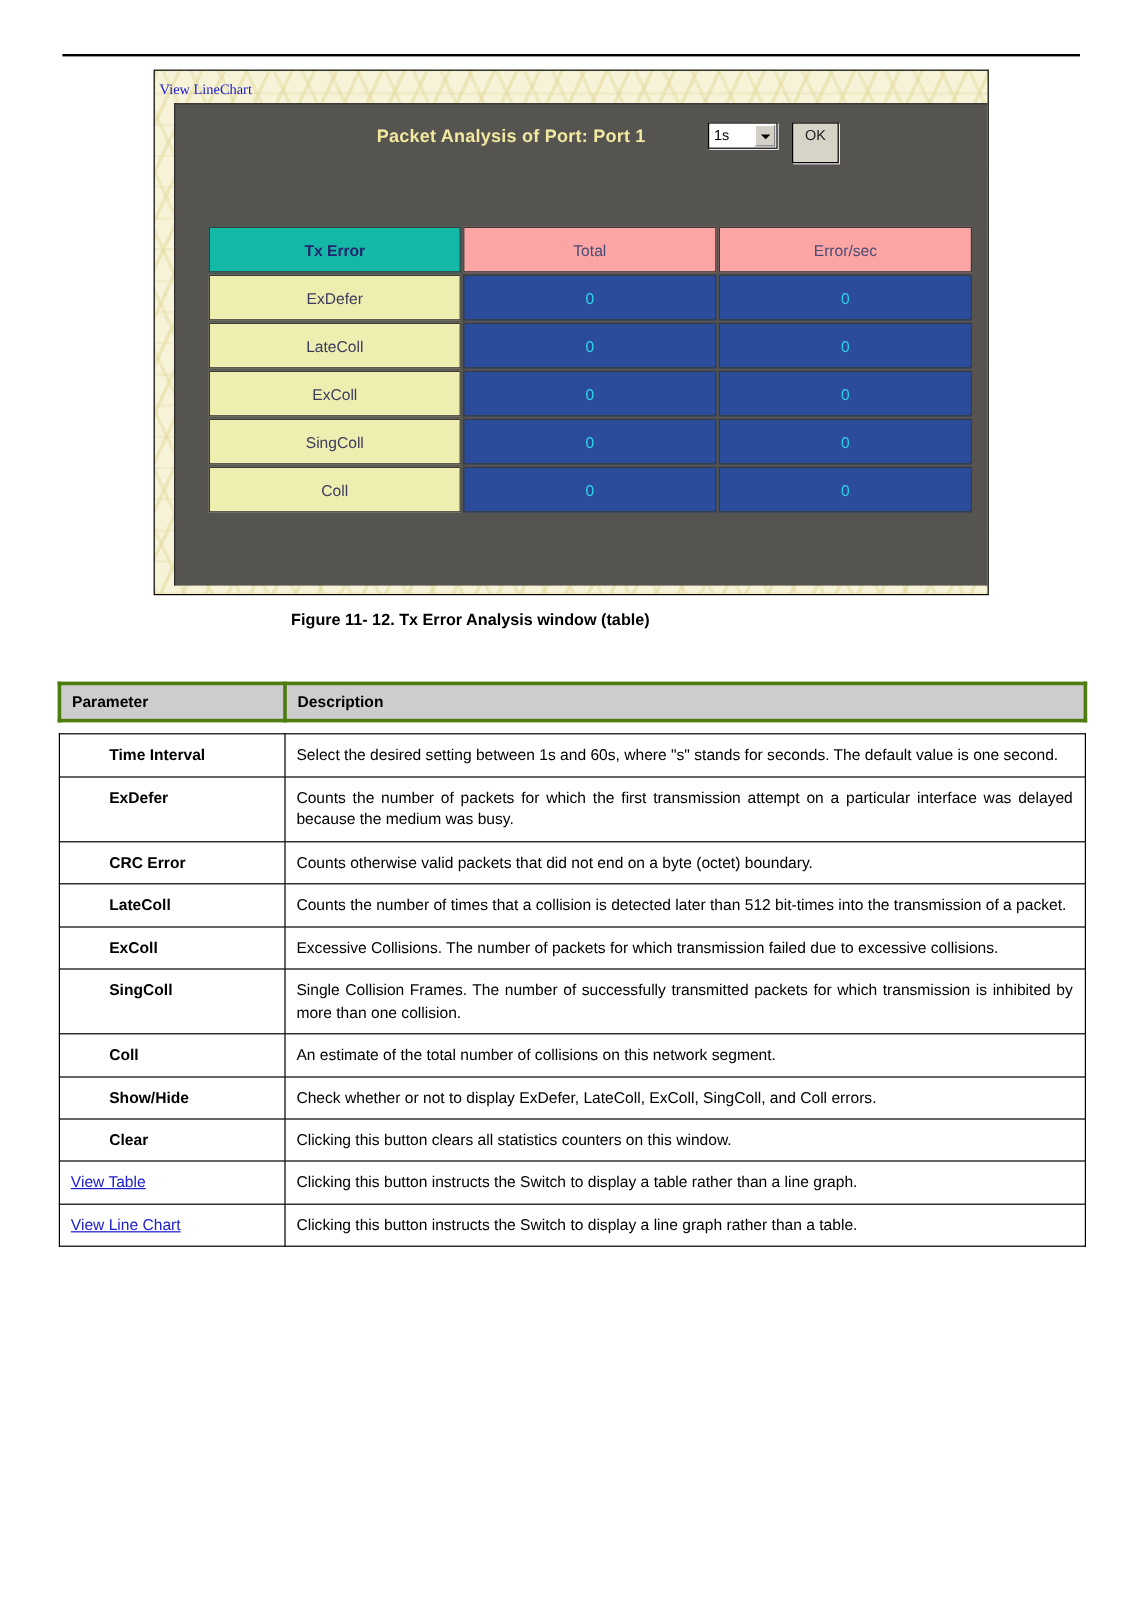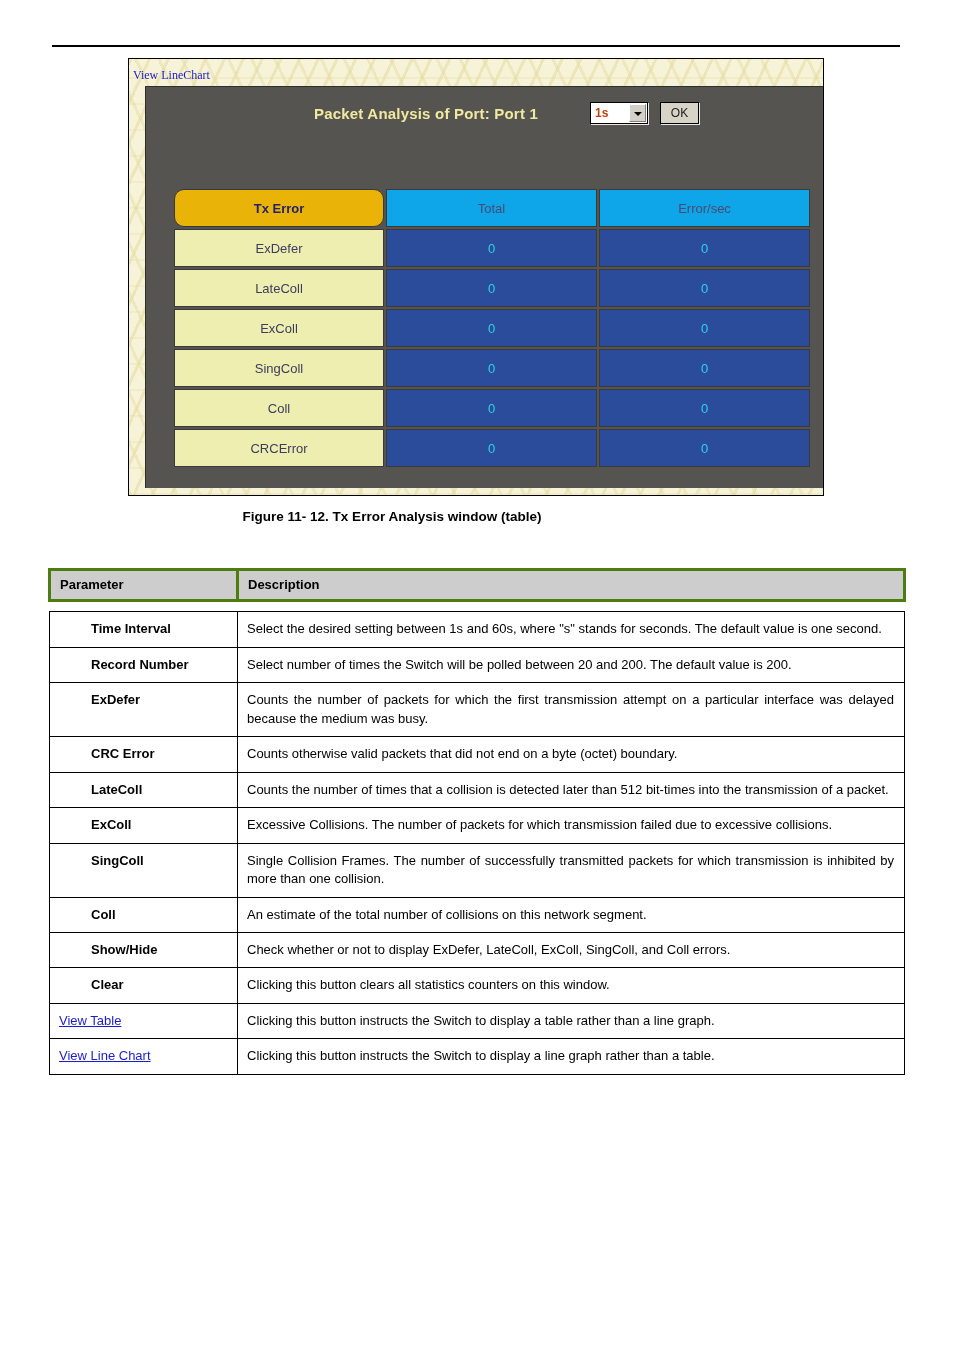--- a/index.html
+++ b/index.html
@@ -85,24 +85,23 @@
     position: absolute;
     left: 444px;
     top: 15px;
     width: 58px;
     height: 22px;
     background: #ffffff;
     border: 1px solid #000000;
     box-shadow: 1px 1px 0 #e8e8e8;
     box-sizing: border-box;
     font-size: 12px;
-    color: #c2410c;
+    color: #000000;
     padding-left: 4px;
     line-height: 20px;
-    font-weight: bold;
   }
   .interval-select .arrow-box {
     position: absolute;
     right: 1px;
     top: 1px;
     width: 17px;
     height: 18px;
     background: #d4d0c8;
     border: 1px solid #ffffff;
     border-right-color: #808080;
@@ -118,21 +117,21 @@
     border-left: 4px solid transparent;
     border-right: 4px solid transparent;
     border-top: 4px solid #000000;
   }
 
   .ok-button {
     position: absolute;
     left: 514px;
     top: 15px;
     width: 39px;
-    height: 22px;
+    height: 34px;
     background: #d7d3c7;
     border: 1px solid #000000;
     box-shadow: 1px 1px 0 #e8e8e8;
     box-sizing: border-box;
     font-size: 12px;
     color: #202020;
     text-align: center;
     line-height: 20px;
   }
 
@@ -151,27 +150,26 @@
     font-size: 13px;
     text-align: center;
     vertical-align: middle;
     padding: 0;
   }
   .col-label { width: 210px; }
   .col-total { width: 211px; }
   .col-rate  { width: 211px; }
 
   .cell-head-label {
-    background: #eab308;
+    background: #14b8a6;
     color: #23236e;
     font-weight: bold;
-    border-radius: 10px;
   }
   .cell-head {
-    background: #0ea5e9;
+    background: #fca5a5;
     color: #4a4a72;
     font-weight: normal;
   }
   .cell-label {
     background: #eeeeb0;
     color: #3c3c5e;
   }
   .cell-value {
     background: #2b4b9b;
     color: #2fd2e8;
@@ -285,25 +283,20 @@
             <td class="cell-value">0</td>
             <td class="cell-value">0</td>
           </tr>
           <tr>
             <td class="cell-label">SingColl</td>
             <td class="cell-value">0</td>
             <td class="cell-value">0</td>
           </tr>
           <tr>
             <td class="cell-label">Coll</td>
-            <td class="cell-value">0</td>
-            <td class="cell-value">0</td>
-          </tr>
-          <tr>
-            <td class="cell-label">CRCError</td>
             <td class="cell-value">0</td>
             <td class="cell-value">0</td>
           </tr>
         </tbody>
     </table>
 
   </div>
 </div>
 
 <div class="figure-caption">Figure 11- 12. Tx Error Analysis window (table)</div>
@@ -322,24 +315,20 @@
       <th></th>
         <th></th>
     </tr>
   </thead>
   <tbody id="param-table-body">
       <tr>
         <td><span class="param-name">Time Interval</span></td>
         <td class="param-desc">Select the desired setting between 1s and 60s, where "s" stands for seconds. The default value is one second.</td>
       </tr>
       <tr>
-        <td><span class="param-name">Record Number</span></td>
-        <td class="param-desc">Select number of times the Switch will be polled between 20 and 200. The default value is 200.</td>
-      </tr>
-      <tr>
         <td><span class="param-name">ExDefer</span></td>
         <td class="param-desc">Counts the number of packets for which the first transmission attempt on a particular interface was delayed because the medium was busy.</td>
       </tr>
       <tr>
         <td><span class="param-name">CRC Error</span></td>
         <td class="param-desc">Counts otherwise valid packets that did not end on a byte (octet) boundary.</td>
       </tr>
       <tr>
         <td><span class="param-name">LateColl</span></td>
         <td class="param-desc">Counts the number of times that a collision is detected later than 512 bit-times into the transmission of a packet.</td>

